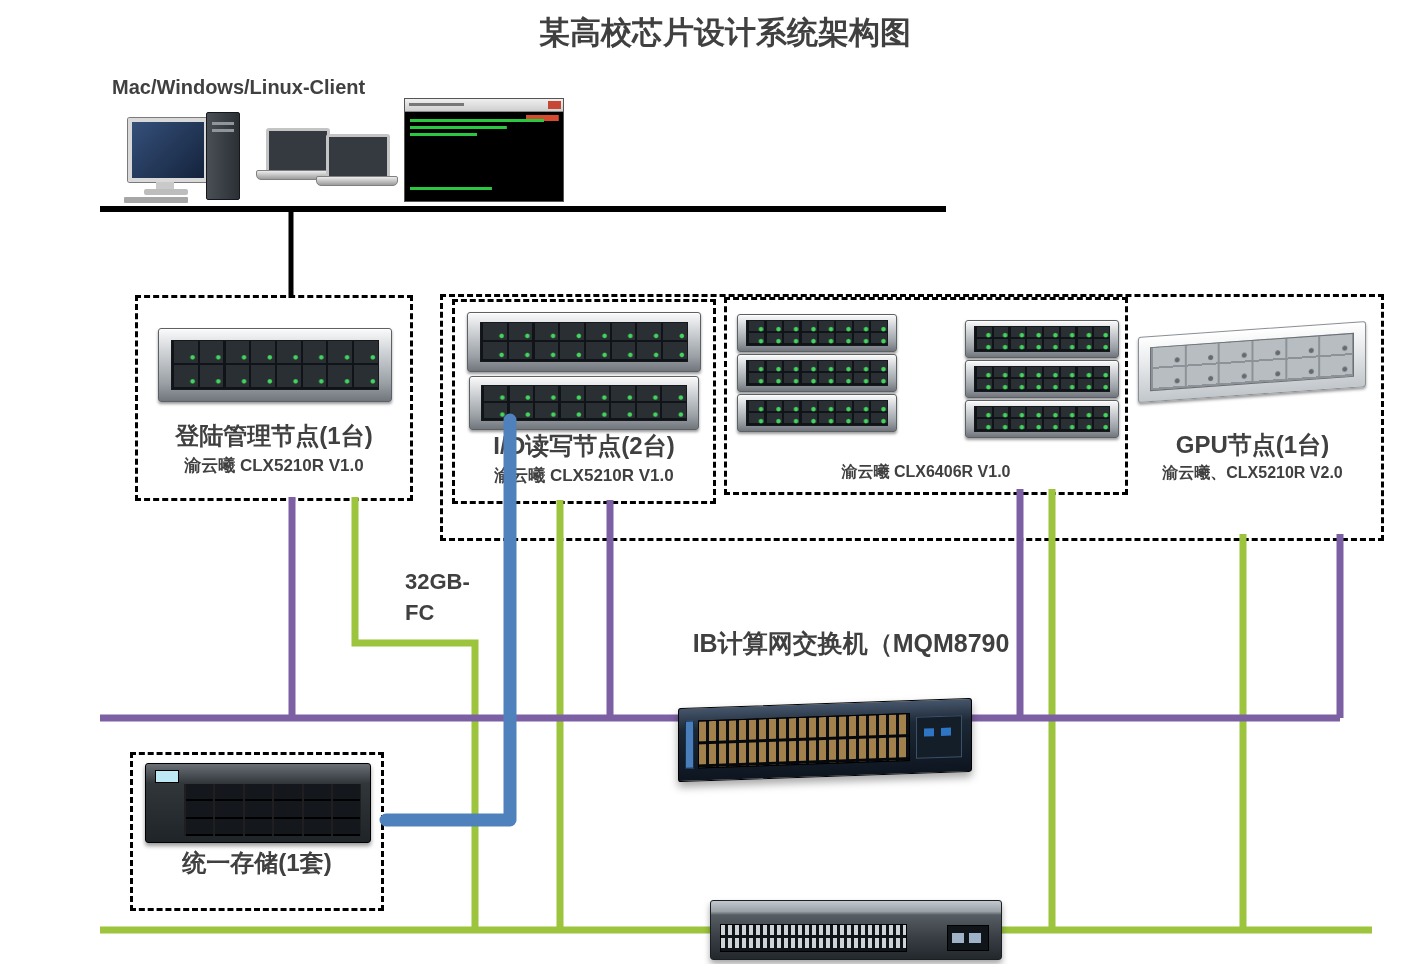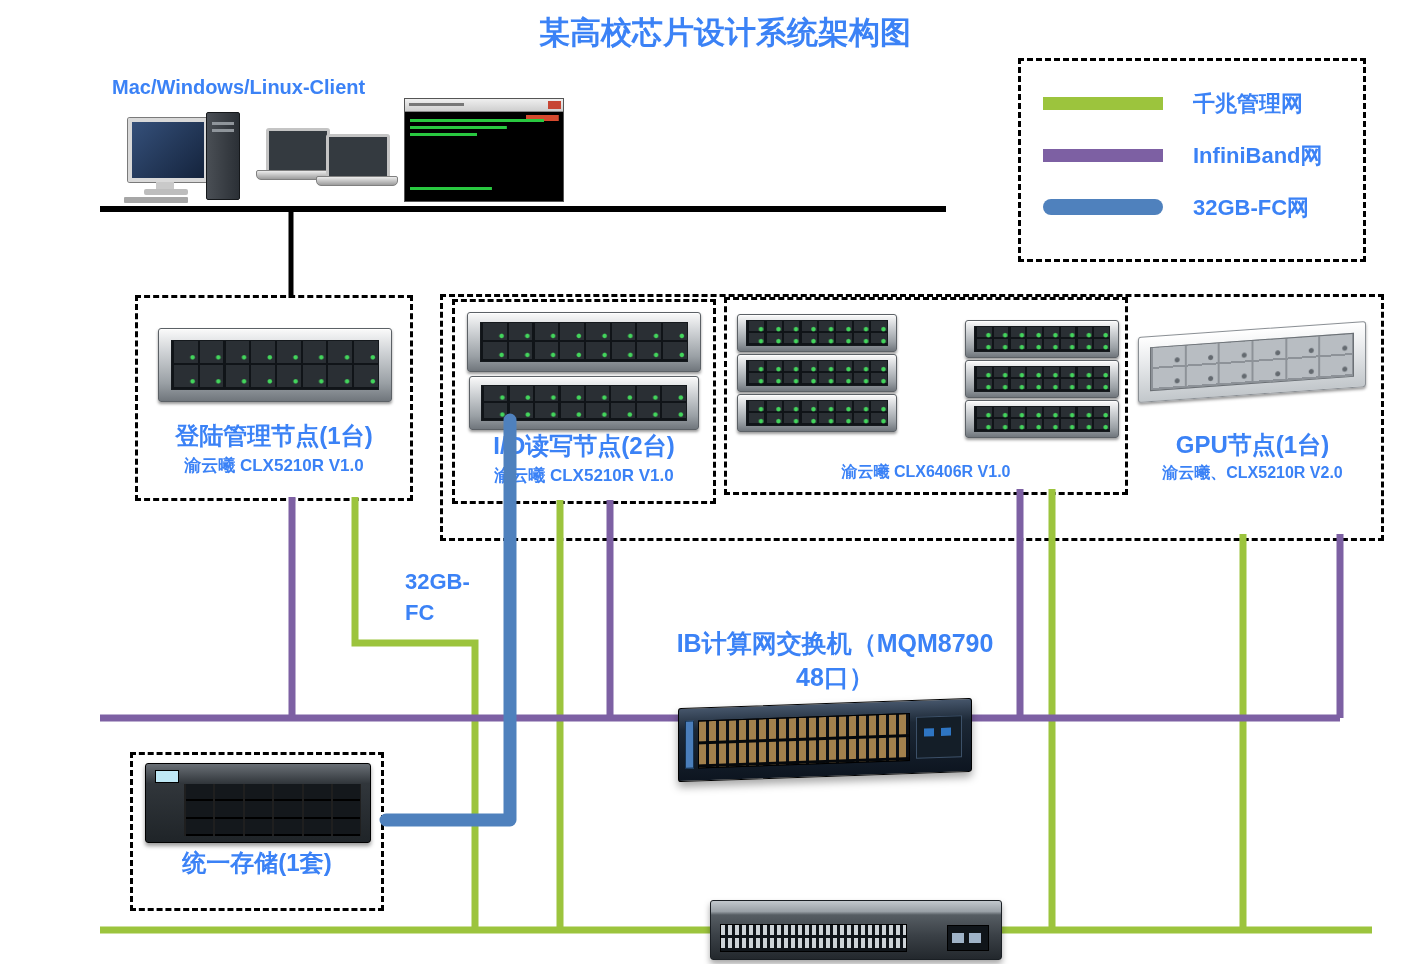--- a/index.html
+++ b/index.html
@@ -1,32 +1,32 @@
 <!DOCTYPE html>
 <html><head>
 <meta charset="utf-8">
 <style>
   html,body{margin:0;padding:0;background:#fff;}
   .canvas{position:relative;width:1425px;height:964px;background:#fff;overflow:hidden;
-          font-family:"Liberation Sans","DejaVu Sans",sans-serif;color:#3b82f6;}
+          font-family:"Liberation Sans","DejaVu Sans",sans-serif;color:#404040;}
   .abs{position:absolute;}
 
   
   .title{position:absolute;left:400px;top:12px;width:650px;text-align:center;
          font-size:31px;font-weight:bold;z-index:7;}
   .client-label{position:absolute;left:112px;top:76px;font-size:20px;font-weight:600;z-index:7;}
   .caption{position:absolute;left:556px;top:168px;width:350px;text-align:center;
            font-size:26px;font-weight:bold;z-index:7;}
   .node-title{position:absolute;left:0;width:100%;text-align:center;font-weight:bold;
               font-size:24px;z-index:7;}
   .node-model{position:absolute;left:0;width:100%;text-align:center;font-weight:bold;
               font-size:17px;z-index:7;}
   .fc-label{position:absolute;left:405px;top:566px;font-size:22px;font-weight:bold;
             line-height:31px;z-index:7;}
-  .switch-label{position:absolute;text-align:center;font-weight:bold;z-index:7;}
+  .switch-label{position:absolute;text-align:center;font-weight:bold;z-index:7;padding-left:16px;}
   .ib-label{left:615px;top:626px;width:440px;font-size:25px;line-height:34px;}
   .acc-label{left:635px;top:814px;width:440px;font-size:25px;line-height:34px;}
 
   
   .dashed-box{position:absolute;border:3px dashed #000;z-index:1;}
 
   
   .legend{position:absolute;left:1018px;top:58px;width:342px;height:198px;
           border:3px dashed #000;z-index:2;}
   .legend .swatch{position:absolute;left:22px;width:120px;height:13px;}
@@ -169,28 +169,20 @@
   <div class="pc-tower"></div>
   <div class="lt-scr" style="left:266px;top:128px;width:58px;height:42px;"></div>
   <div class="lt-base" style="left:256px;top:170px;width:78px;height:8px;"></div>
   <div class="lt-scr" style="left:326px;top:134px;width:58px;height:42px;"></div>
   <div class="lt-base" style="left:316px;top:176px;width:80px;height:8px;"></div>
   <div class="terminal">
     <div class="t-bar"></div>
     <div class="t-body"></div>
   </div>
 
-  <div class="legend">
-    <div class="swatch" style="top: 36px; background: rgb(156, 196, 61);"></div>
-    <div class="l-label" style="top:28px;">千兆管理网</div>
-    <div class="swatch" style="top: 88px; background: rgb(125, 96, 163);"></div>
-    <div class="l-label" style="top:80px;">InfiniBand网</div>
-    <div class="swatch sw3" style="top: 138px; background: rgb(79, 129, 189);"></div>
-    <div class="l-label" style="top:132px;">32GB-FC网</div>
-  </div>
 
   <div class="dashed-box" style="left:135px;top:295px;width:272px;height:200px;">
     <div class="server" style="left:20px;top:30px;width:232px;height:72px;"></div>
     <div class="node-title" style="top:122px;">登陆管理节点(1台)</div>
     <div class="node-model" style="top:156px;">渝云曦 CLX5210R V1.0</div>
   </div>
 
   <div class="dashed-box" style="left:440px;top:294px;width:938px;height:241px;"></div>
 
   <div class="dashed-box" style="left:452px;top:299px;width:258px;height:199px;">
@@ -216,21 +208,20 @@
     <div class="node-model" style="top:164px;font-size:16px;">渝云曦、CLX5210R V2.0</div>
   </div>
 
   <div class="fc-label">
     <div>32GB-</div>
     <div>FC</div>
   </div>
 
   <div class="switch-label ib-label">
     <div>IB计算网交换机（MQM8790</div>
-    <div>48口）</div>
   </div>
   <div class="ib-switch" style="left:678px;top:703px;width:292px;height:72px;">
     <div class="ib-ports"></div>
     <div class="ib-mgmt"></div>
   </div>
 
   <div class="dashed-box" style="left:130px;top:752px;width:248px;height:153px;">
     <div class="storage-img" style="left:12px;top:8px;width:224px;height:78px;"></div>
     <div class="node-title" style="top:92px;">统一存储(1套)</div>
   </div>

